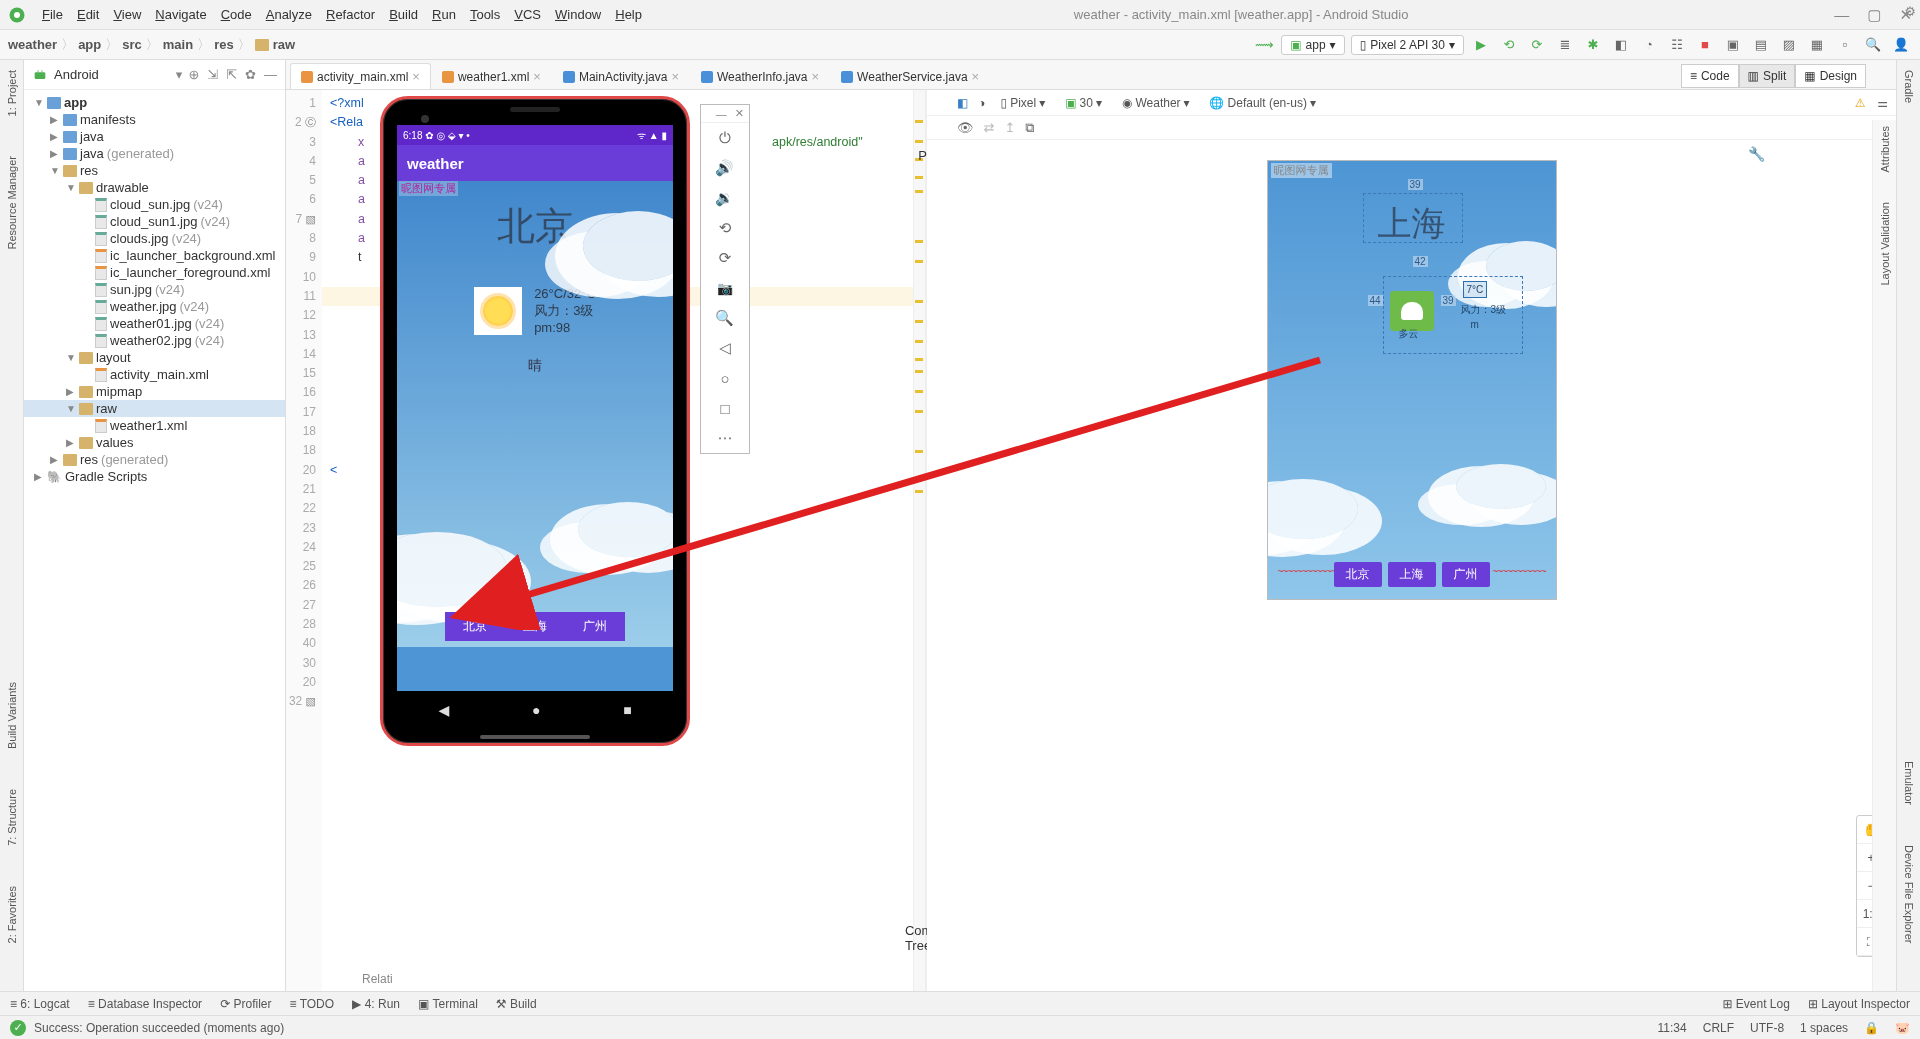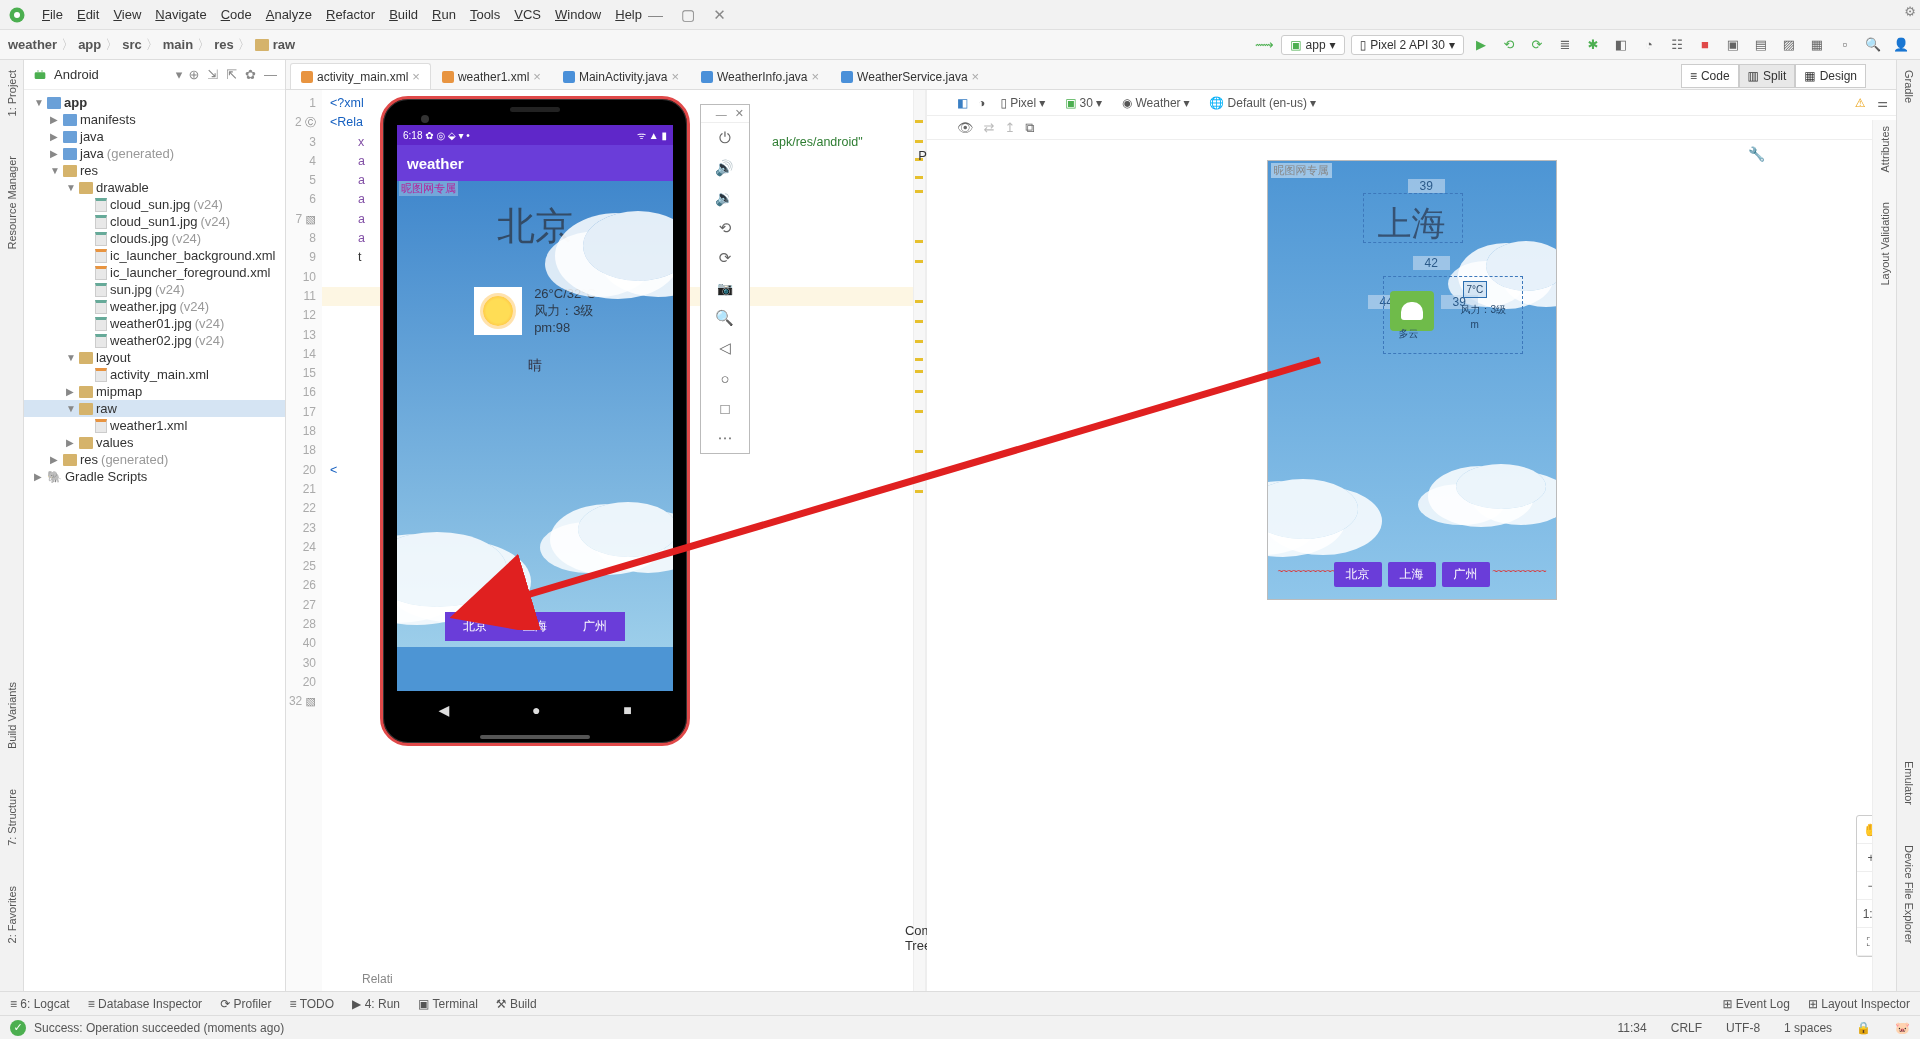--- a/index.html
+++ b/index.html
@@ -77,21 +77,21 @@
 .design-col { flex:1; background:#fff; display:flex; flex-direction:column; border-left:1px solid #eee; position:relative; }
 .design-toolbar { height:26px; display:flex; align-items:center; gap:10px; padding:0 8px; border-bottom:1px solid #eee; font-size:12px; color:#555;}
 .design-toolbar .dd { border:1px solid transparent; padding:1px 4px; display:flex; align-items:center; gap:3px; cursor:pointer;}
 .design-toolbar2 { height:24px; display:flex; align-items:center; gap:10px; padding:0 8px; border-bottom:1px solid #eee; color:#666;}
 .design-canvas { flex:1; position:relative; background:#fff; display:flex; align-items:flex-start; justify-content:center; padding-top:20px;}
 .blueprint { width:290px; height:440px; background:linear-gradient(180deg,#4d95d4,#8fc6ea); position:relative; border:1px solid #bbb; overflow:hidden;}
 .cloud-shape { position:absolute; background:rgba(255,255,255,0.85); border-radius:50%; box-shadow: -20px 10px 0 8px rgba(255,255,255,0.85), 20px 12px 0 4px rgba(255,255,255,0.85), -40px 18px 0 -2px rgba(255,255,255,0.8); }
 .blueprint .watermark { position:absolute; top:2px; left:3px; color:#888; font-size:11px; background:rgba(255,255,255,0.45); padding:0 3px;}
 .blueprint .city { position:absolute; top:40px; left:0; right:0; text-align:center; font-size:34px; color:#365273; }
 .blueprint .guide { position:absolute; border:1px dashed #3d78bb; }
-.blueprint .dim { position:absolute; color:#2b5a8a; font-size:12px; background:rgba(200,220,240,0.6); padding:0 12px;}
+.blueprint .dim { position:absolute; color:#2b5a8a; font-size:10px; background:rgba(200,220,240,0.6); padding:0 2px;}
 .blueprint .bp-icon { width:44px; height:40px; background:#6fbb4a; position:absolute; left:122px; top:130px; border-radius:4px; display:flex; align-items:center; justify-content:center; }
 .blueprint .bp-icon .droid { width:22px; height:18px; background:#fff; border-radius:10px 10px 3px 3px; }
 .blueprint .info-box { position:absolute; border:1px solid #2c6fb1; padding:2px 3px; font-size:10px; color:#23466b; background:rgba(180,210,235,0.55);}
 .blueprint .btn-row { position:absolute; bottom:12px; left:0; right:0; display:flex; justify-content:center; gap:6px;}
 .blueprint .btn-row .b { background:#6a3dd9; color:#fff; font-size:12px; padding:4px 12px; border-radius:2px; }
 .blueprint .squiggle { position:absolute; bottom:22px; left:10px; color:#d33; font-size:10px; letter-spacing:-1px;}
 .zoom-tools { position:absolute; right:10px; bottom:34px; width:30px; background:#fff; border:1px solid #ccc; border-radius:3px; display:flex; flex-direction:column; }
 .zoom-tools div{ height:28px; display:flex; align-items:center; justify-content:center; border-bottom:1px solid #eee; font-size:12px; color:#555; cursor:pointer;}
 .wrench { position:absolute; top:6px; right:130px; color:#888; font-size:14px;}
 .mode-toggle { position:absolute; right:30px; top:4px; display:flex; align-items:center; gap:0; }
@@ -130,21 +130,21 @@
 
 
 .bottom-tools { height:24px; background:#f2f2f2; border-top:1px solid #ddd; display:flex; align-items:center; padding:0 10px; gap:18px; font-size:12px; color:#555;}
 .bottom-tools .itm { display:flex; align-items:center; gap:4px; cursor:pointer;}
 .bottom-tools .spacer{flex:1}
 
 
 .statusline { height:24px; background:#f2f2f2; border-top:1px solid #ddd; display:flex; align-items:center; padding:0 10px; font-size:12px; color:#555;}
 .statusline .status-icon { width:16px; height:16px; border-radius:50%; background:#4caf50; margin-right:8px; display:flex; align-items:center; justify-content:center; color:#fff; font-size:11px;}
 .statusline .spacer{flex:1}
-.statusline .r { margin-left:24px;}
+.statusline .r { margin-left:16px;}
 
 .gear { position:absolute; right:4px; top:4px; color:#888;}
 
 .warning-icon { width:14px; height:14px; display:inline-flex; align-items:center; justify-content:center; color:#e89a00; }
 </style>
 </head>
 <body>
 
 <div class="titlebar">
   <svg class="logo" viewBox="0 0 24 24">
@@ -159,20 +159,21 @@
       <span><u>C</u>ode</span>
       <span><u>A</u>nalyze</span>
       <span><u>R</u>efactor</span>
       <span><u>B</u>uild</span>
       <span><u>R</u>un</span>
       <span><u>T</u>ools</span>
       <span><u>V</u>CS</span>
       <span><u>W</u>indow</span>
       <span><u>H</u>elp</span>
     </div>
+  <div class="title">weather - activity_main.xml [weather.app] - Android Studio</div>
   <div class="win-controls">
     <span>—</span>
     <span>▢</span>
     <span>✕</span>
   </div>
 </div>
 
 <div class="toolbar">
   <div class="breadcrumb" id="breadcrumb">
       <span>weather</span>

